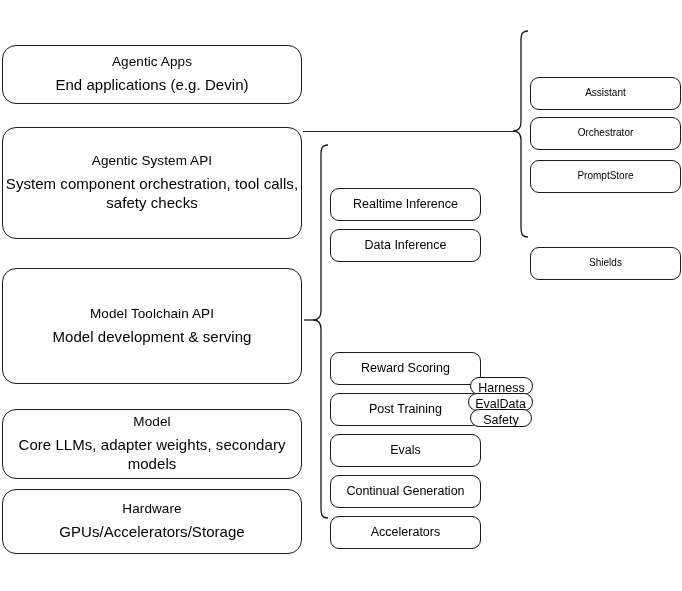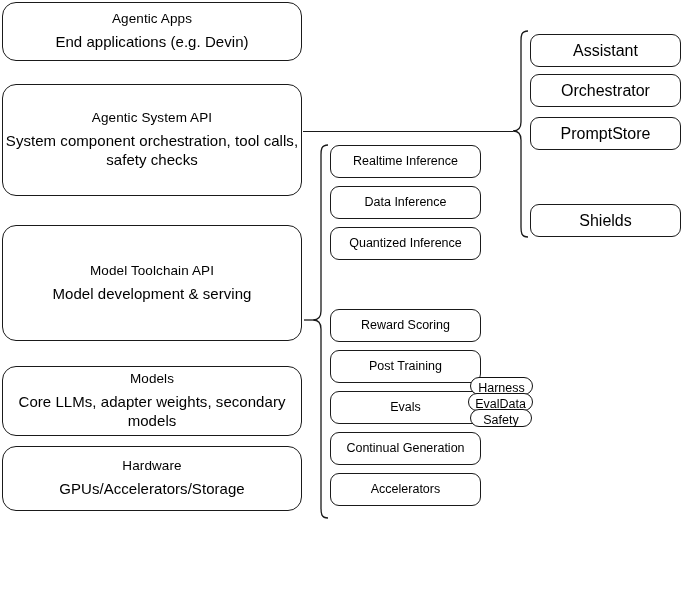--- a/index.html
+++ b/index.html
@@ -26,20 +26,21 @@
     position: absolute;
     box-sizing: border-box;
     border: 1px solid #1a1a1a;
     background: #ffffff;
     display: flex;
     flex-direction: column;
     align-items: center;
     justify-content: center;
     text-align: center;
     line-height: 1.25;
+    margin-top: 43px;
   }
 
   
   .layer {
     left: 2px;
     width: 300px;
     border-radius: 14px;
   }
   .layer .title {
     font-size: 13.5px;
@@ -63,21 +64,21 @@
   }
 
   
   .rightbox {
     left: 530px;
     width: 151px;
     height: 33px;
     border-radius: 9px;
   }
   .rightbox .title {
-    font-size: 16px;
+    font-size: 10px;
   }
 
   
   .pill {
     position: absolute;
     box-sizing: border-box;
     border: 1px solid #111111;
     background: #ffffff;
     border-radius: 10px;
     height: 18px;
@@ -119,21 +120,21 @@
     <div class="title">Agentic System API</div>
     <div class="subtitle">System component orchestration, tool calls, safety checks</div>
   </div>
 
   <div class="node layer" style="top:225px; height:116px;">
     <div class="title">Model Toolchain API</div>
     <div class="subtitle">Model development &amp; serving</div>
   </div>
 
   <div class="node layer" style="top:366px; height:70px;">
-    <div class="title">Models</div>
+    <div class="title">Model</div>
     <div class="subtitle">Core LLMs, adapter weights, secondary models</div>
   </div>
 
   <div class="node layer" style="top:446px; height:65px;">
     <div class="title">Hardware</div>
     <div class="subtitle">GPUs/Accelerators/Storage</div>
   </div>
 
 
   <div class="connector" style="left:303px; top:131px; width:210px;"></div>
@@ -158,23 +159,20 @@
              L 521 227
              C 521 232, 521 237, 528 237"></path>
   </svg>
 
   <div class="node mid" style="top:145px;">
     <div class="title">Realtime Inference</div>
   </div>
   <div class="node mid" style="top:186px;">
     <div class="title">Data Inference</div>
   </div>
-  <div class="node mid" style="top:227px;">
-    <div class="title">Quantized Inference</div>
-  </div>
   <div class="node mid" style="top:309px;">
     <div class="title">Reward Scoring</div>
   </div>
   <div class="node mid" style="top:350px;">
     <div class="title">Post Training</div>
   </div>
   <div class="node mid" style="top:391px;">
     <div class="title">Evals</div>
   </div>
   <div class="node mid" style="top:432px;">

